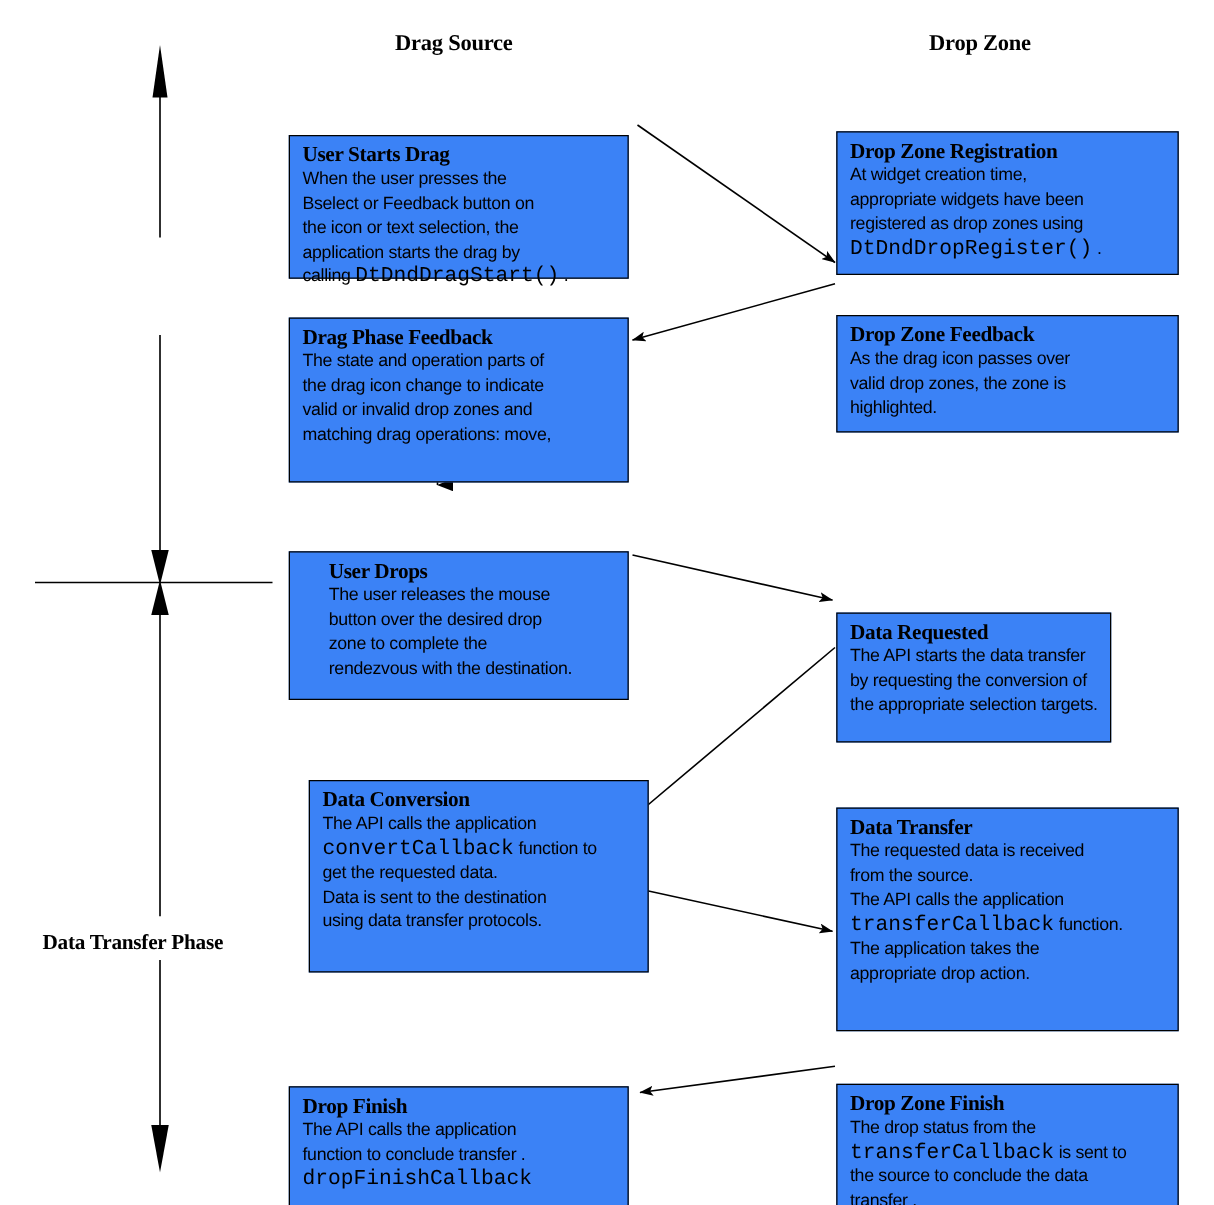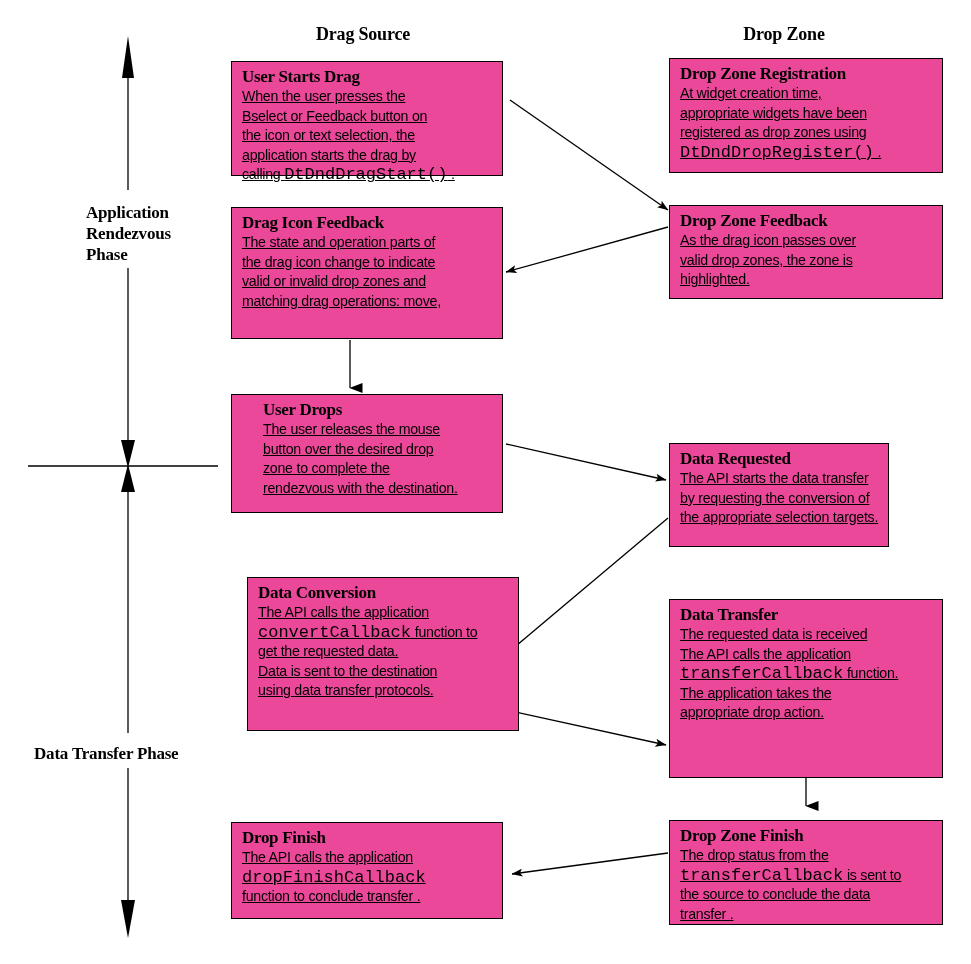--- a/index.html
+++ b/index.html
@@ -12,44 +12,39 @@
             pointer-events:none;}
 
   .col-head{position:absolute;font-family:"Liberation Serif", serif;
             font-weight:bold;font-size:18px;letter-spacing:-0.2px;
             text-align:center;white-space:nowrap;}
 
   .phase-label{position:absolute;font-family:"Liberation Serif", serif;
                font-weight:bold;font-size:17px;line-height:21px;
                letter-spacing:-0.2px;}
 
-  .box{position:absolute;border:1.6px solid #000;background:#ec4899;
-       box-sizing:border-box;padding:5px 8px 4px 10px;}
+  .box{position:absolute;border:1.6px solid #000;background:#3b82f6;
+       box-sizing:border-box;padding:5px 8px 4px 10px;margin-top:47px;}
   .box .title{font-family:"Liberation Serif", serif;font-weight:bold;
               font-size:17px;line-height:19px;letter-spacing:-0.3px;
               margin:0 0 1px 0;white-space:nowrap;}
   .box .body{font-family:"Liberation Sans", sans-serif;font-size:14.2px;
-             line-height:19.6px;letter-spacing:-0.25px;text-decoration:underline;}
+             line-height:19.6px;letter-spacing:-0.25px;}
   .box .body .ln{display:block;white-space:nowrap;}
   .mono{font-family:"Liberation Mono", monospace;font-size:17px;
         letter-spacing:0px;}
 </style>
 </head>
 <body>
 
 <div class="canvas">
 
   <div class="col-head" style="left:263px;top:24px;width:200px;">Drag Source</div>
   <div class="col-head" style="left:684px;top:24px;width:200px;">Drop Zone</div>
 
-  <div class="phase-label" style="left:86px;top:202px;width:130px;">
-    <span class="ln">Application</span><br>
-    <span class="ln">Rendezvous</span><br>
-    <span class="ln">Phase</span>
-  </div>
 
   <div class="phase-label" style="left:34px;top:743px;width:210px;white-space:nowrap;">
     <span class="ln">Data Transfer Phase</span>
   </div>
 
   <svg class="lines" viewBox="0 0 971 964">
     <defs>
       <marker id="ah" markerWidth="11" markerHeight="8" refX="10.5" refY="4" orient="auto" markerUnits="userSpaceOnUse">
         <path d="M0,0 L11,4 L0,8 L2.4,4 z" fill="#000"></path>
       </marker>
@@ -85,21 +80,21 @@
     <div class="body">
         <span class="ln"><span>When the user presses the</span></span>
         <span class="ln"><span>Bselect or Feedback button on</span></span>
         <span class="ln"><span>the icon or text selection, the</span></span>
         <span class="ln"><span>application starts the drag by</span></span>
         <span class="ln"><span>calling </span><span class="mono">DtDndDragStart()</span><span> .</span></span>
       </div>
   </div>
 
   <div class="box" style="left:231px;top:207px;width:272px;height:132px;">
-    <div class="title">Drag Icon Feedback</div>
+    <div class="title">Drag Phase Feedback</div>
     <div class="body">
         <span class="ln"><span>The state and operation parts of</span></span>
         <span class="ln"><span>the drag icon change to indicate</span></span>
         <span class="ln"><span>valid or invalid drop zones and</span></span>
         <span class="ln"><span>matching drag operations: move,</span></span>
       </div>
   </div>
 
   <div class="box" style="left:231px;top:394px;width:272px;height:119px;padding-left:31px;">
     <div class="title">User Drops</div>
@@ -119,22 +114,22 @@
         <span class="ln"><span>get the requested data.</span></span>
         <span class="ln"><span>Data is sent to the destination</span></span>
         <span class="ln"><span>using data transfer protocols.</span></span>
       </div>
   </div>
 
   <div class="box" style="left:231px;top:822px;width:272px;height:97px;">
     <div class="title">Drop Finish</div>
     <div class="body">
         <span class="ln"><span>The API calls the application</span></span>
+        <span class="ln"><span>function to conclude transfer  .</span></span>
         <span class="ln"><span class="mono">dropFinishCallback</span></span>
-        <span class="ln"><span>function to conclude transfer  .</span></span>
       </div>
   </div>
 
   <div class="box" style="left:669px;top:58px;width:274px;height:115px;">
     <div class="title">Drop Zone Registration</div>
     <div class="body">
         <span class="ln"><span>At widget creation time,</span></span>
         <span class="ln"><span>appropriate widgets have been</span></span>
         <span class="ln"><span>registered as drop zones using</span></span>
         <span class="ln"><span class="mono">DtDndDropRegister()</span><span> .</span></span>
@@ -156,20 +151,21 @@
         <span class="ln"><span>The API starts the data transfer</span></span>
         <span class="ln"><span>by requesting the conversion of</span></span>
         <span class="ln"><span>the appropriate selection targets.</span></span>
       </div>
   </div>
 
   <div class="box" style="left:669px;top:599px;width:274px;height:179px;">
     <div class="title">Data Transfer</div>
     <div class="body">
         <span class="ln"><span>The requested data is received</span></span>
+        <span class="ln"><span>from the source.</span></span>
         <span class="ln"><span>The API calls the application</span></span>
         <span class="ln"><span class="mono">transferCallback</span><span> function.</span></span>
         <span class="ln"><span>The application takes the</span></span>
         <span class="ln"><span>appropriate drop action.</span></span>
       </div>
   </div>
 
   <div class="box" style="left:669px;top:820px;width:274px;height:105px;">
     <div class="title">Drop Zone Finish</div>
     <div class="body">

